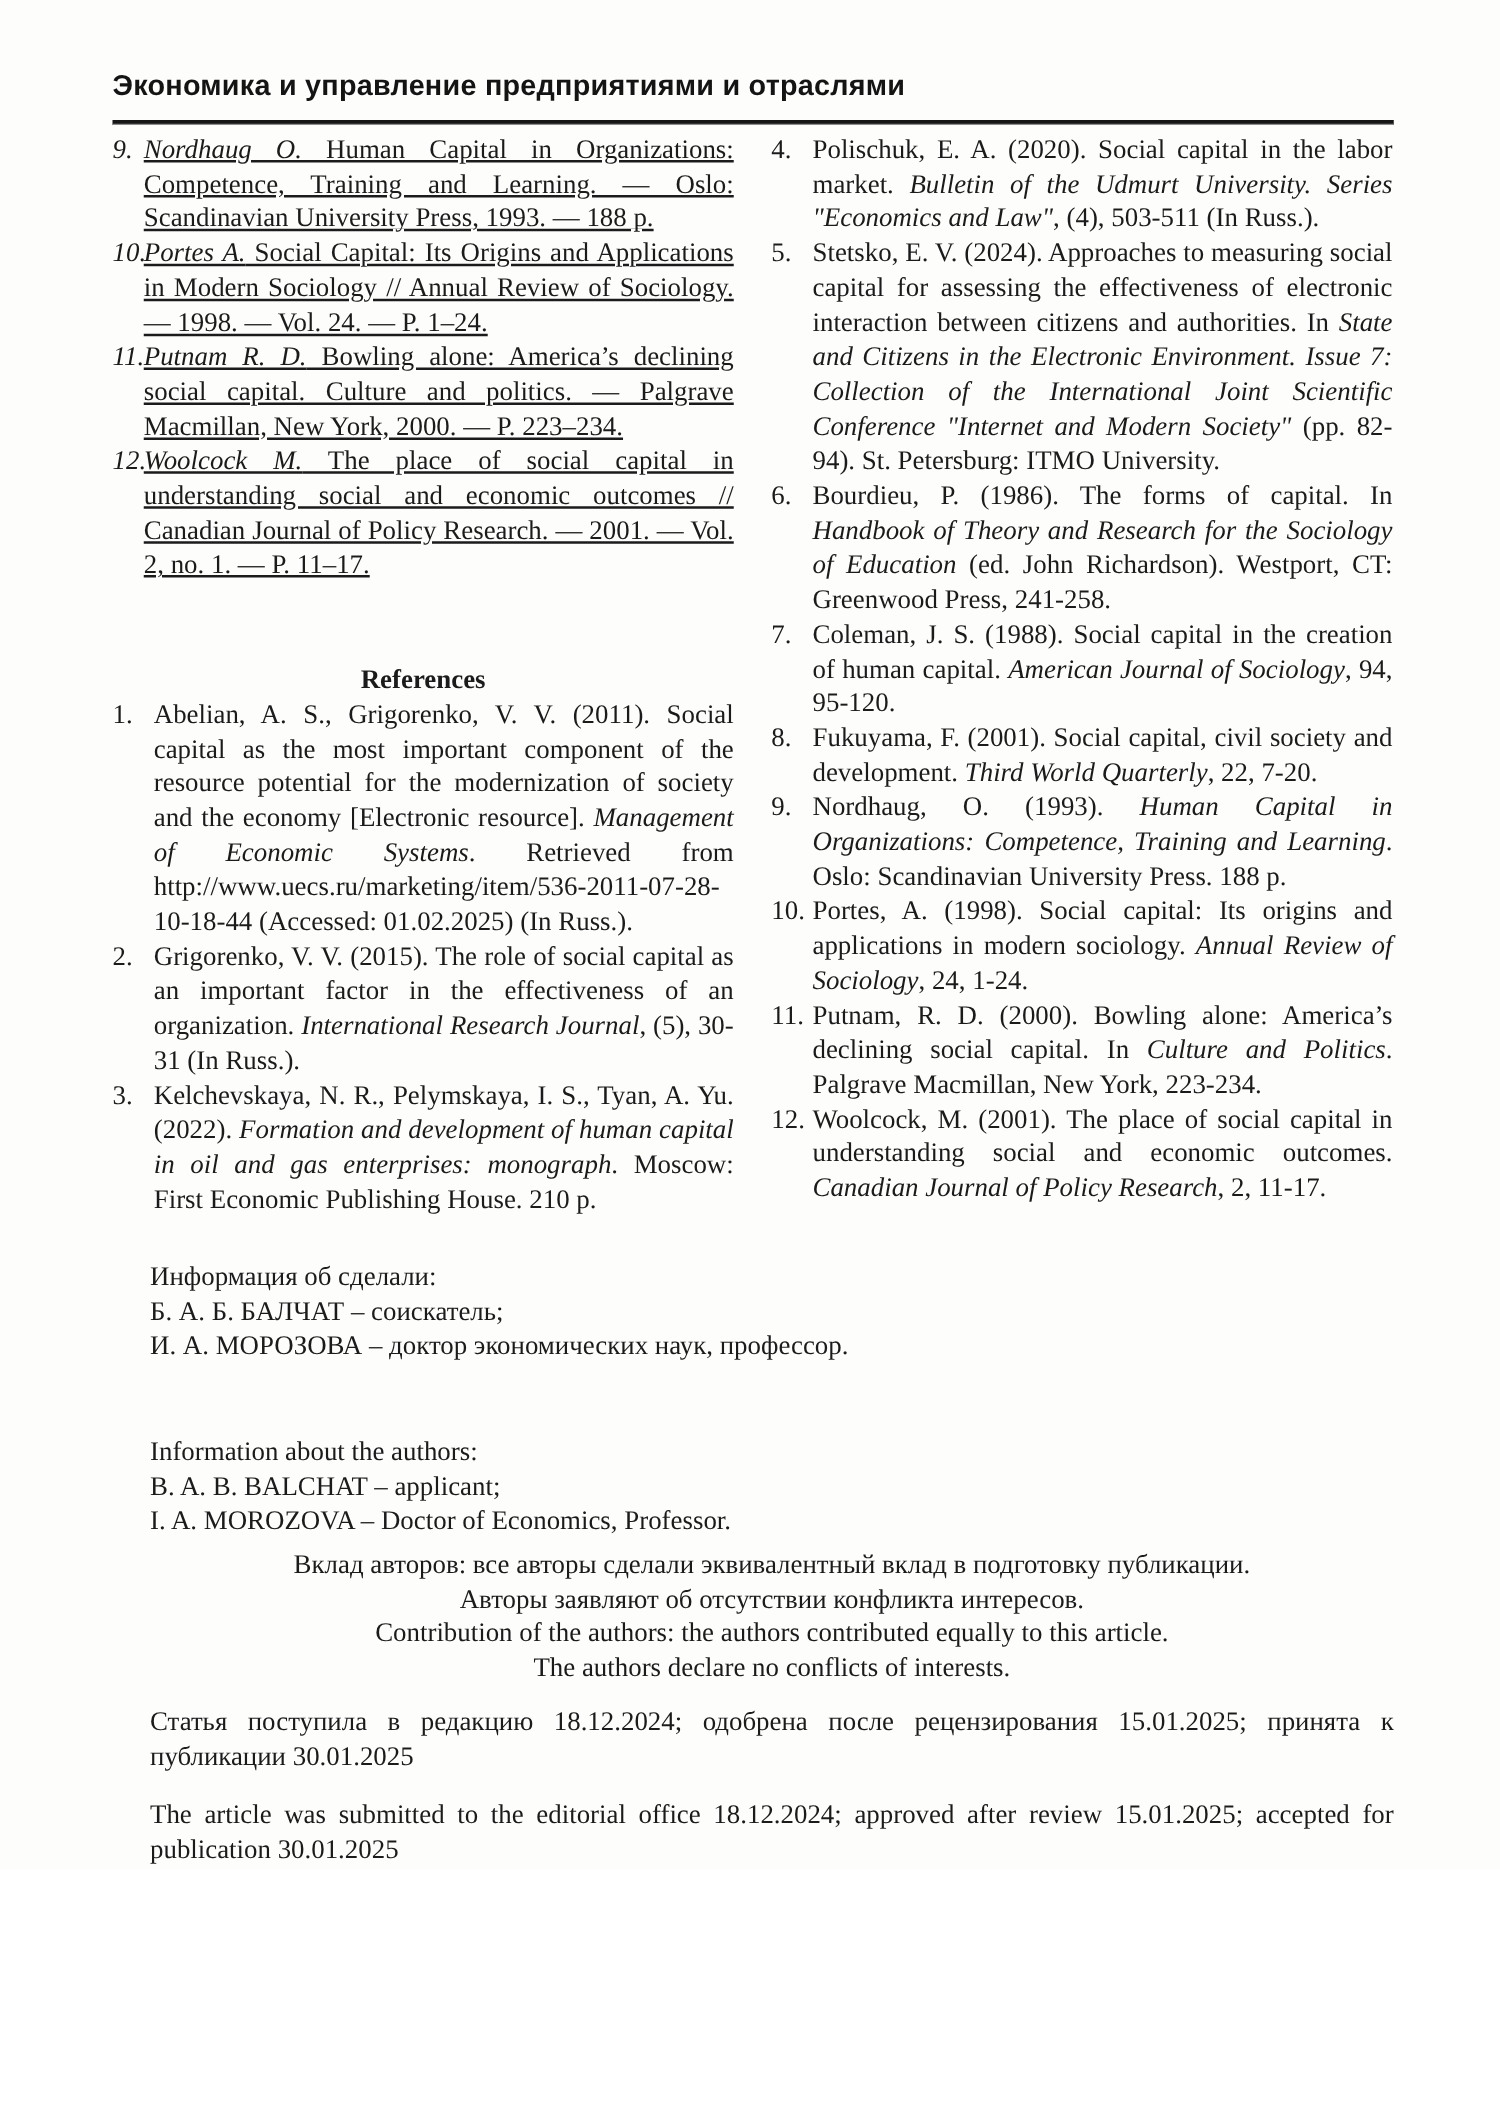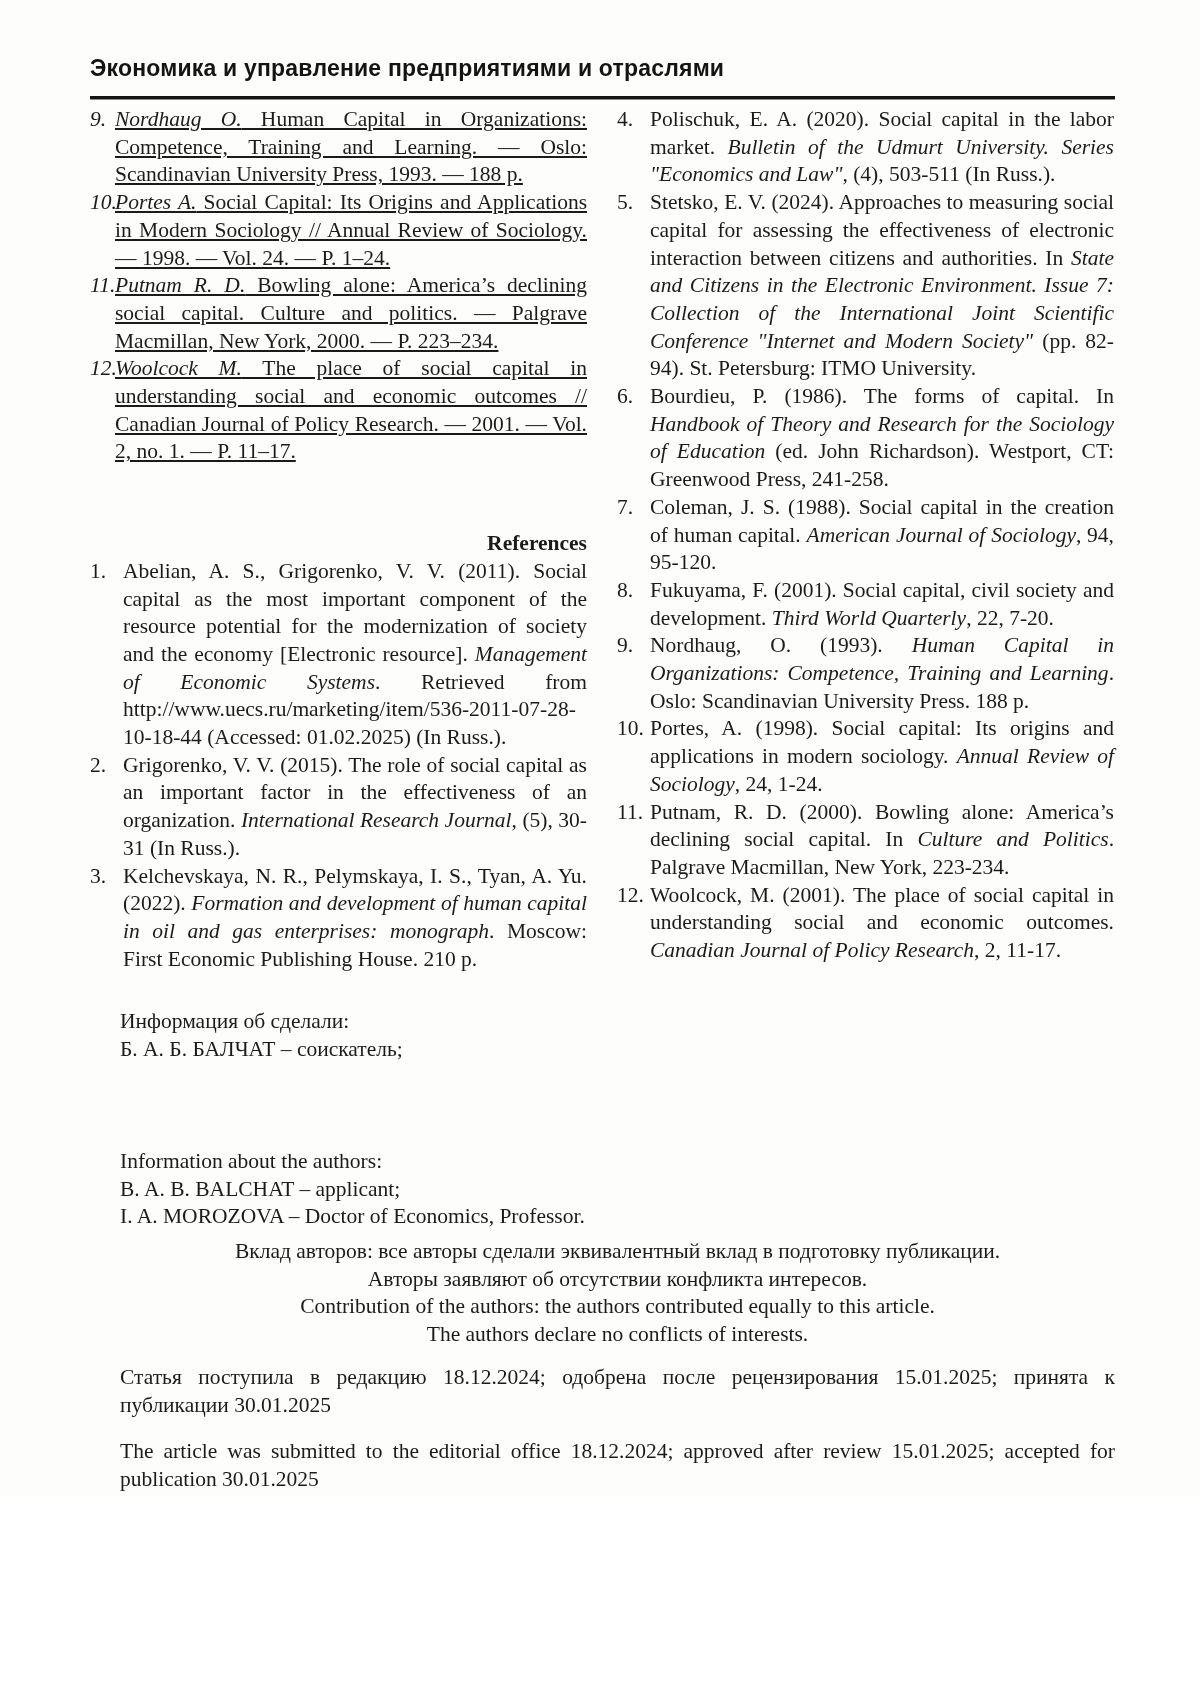--- a/index.html
+++ b/index.html
@@ -54,21 +54,21 @@
     margin-left: -33px;
   }
   .gost .ref-item { padding-left: 25px; text-decoration: underline; }
   .gost .ref-item .ref-num {
     width: 25px;
     margin-left: -25px;
     font-style: italic;
   }
   .refs-heading {
     margin-top: 64px;
-    text-align: right;
+    text-align: center;
     font-weight: bold;
     font-size: 21.5px;
     line-height: 27.7px;
   }
 
   
   .info-block {
     position: absolute;
     left: 120px;
     width: 995px;
@@ -129,20 +129,21 @@
           <div class="ref-item"><span class="ref-num">10.</span><span>Portes, A. (1998). Social capital: Its origins and applications in modern sociology. </span><i>Annual Review of Sociology</i><span>, 24, 1-24.</span></div>
           <div class="ref-item"><span class="ref-num">11.</span><span>Putnam, R. D. (2000). Bowling alone: America’s declining social capital. In </span><i>Culture and Politics</i><span>. Palgrave Macmillan, New York, 223-234.</span></div>
           <div class="ref-item"><span class="ref-num">12.</span><span>Woolcock, M. (2001). The place of social capital in understanding social and economic outcomes. </span><i>Canadian Journal of Policy Research</i><span>, 2, 11-17.</span></div>
         </div>
     </div>
   </div>
 
   <div class="info-block block-authors-ru">
       <div>Информация об сделали:</div>
       <div>Б. А. Б. БАЛЧАТ – соискатель;</div>
+      <div>И. А. МОРОЗОВА – доктор экономических наук, профессор.</div>
     </div>
 
   <div class="info-block block-authors-en">
       <div>Information about the authors:</div>
       <div>B. A. B. BALCHAT – applicant;</div>
       <div>I. A. MOROZOVA – Doctor of Economics, Professor.</div>
     </div>
 
   <div class="info-block block-contrib">
       <div>Вклад авторов: все авторы сделали эквивалентный вклад в подготовку публикации.</div>

